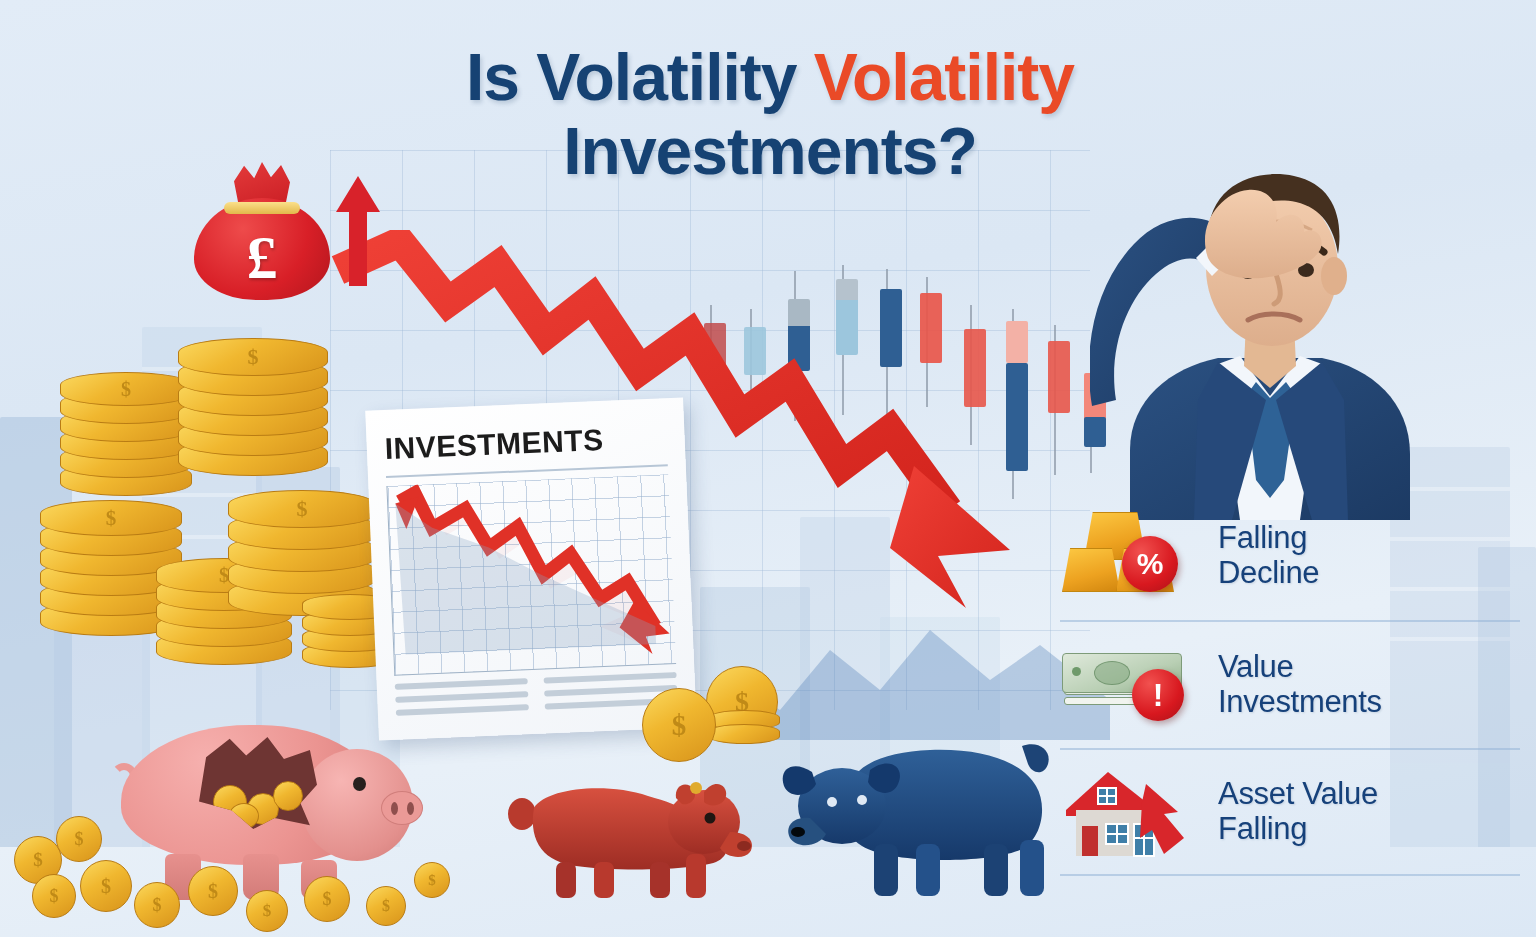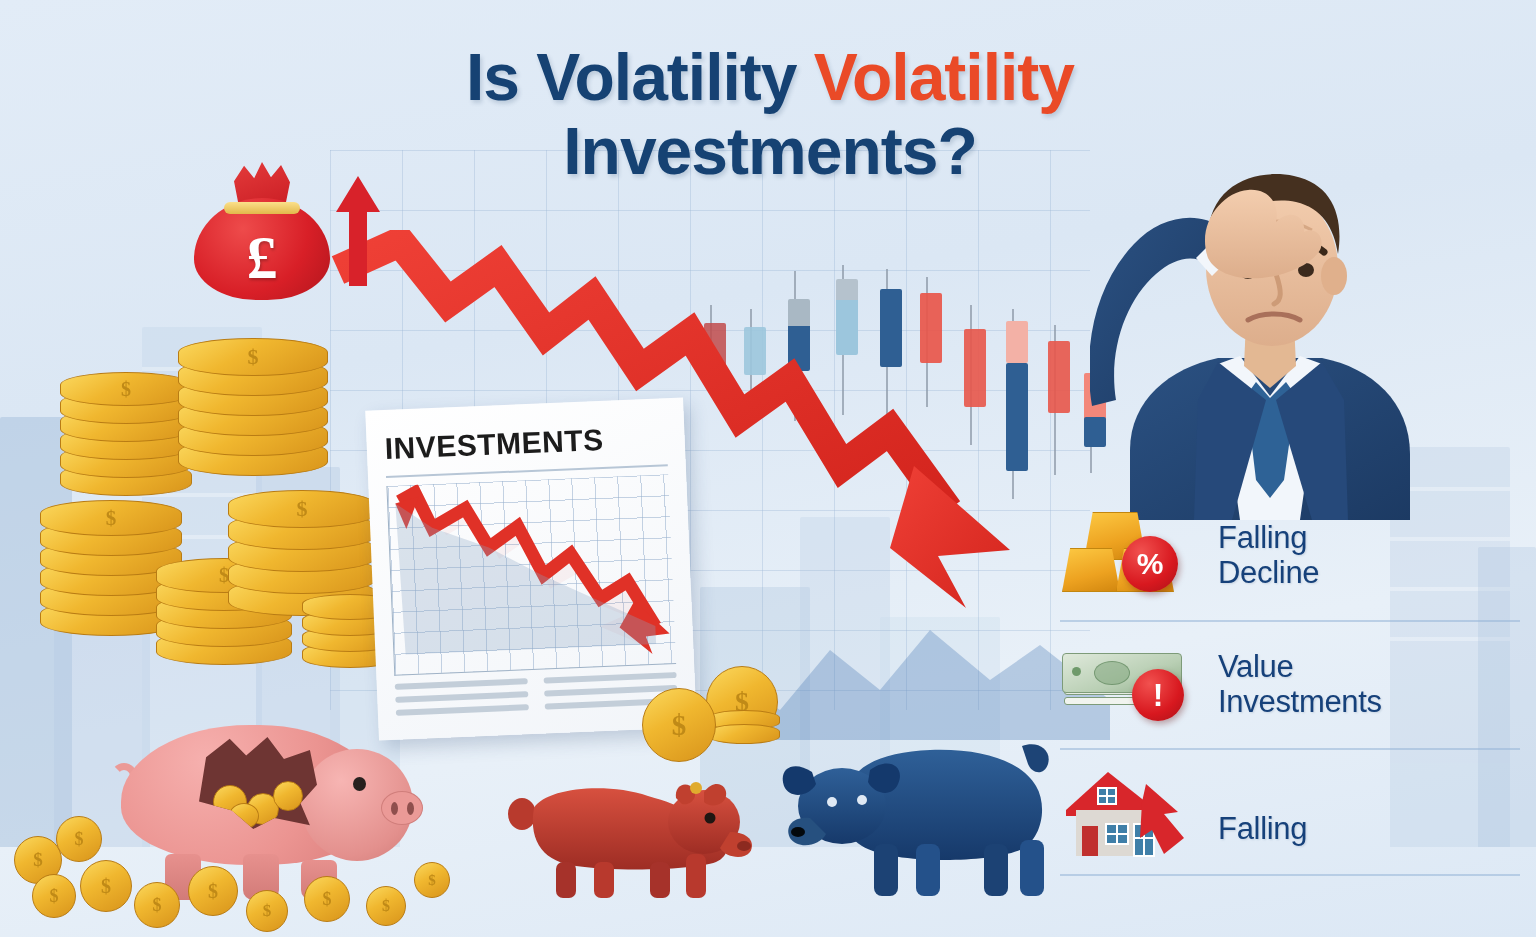--- a/index.html
+++ b/index.html
@@ -521,20 +521,20 @@
             <line x1="84" y1="62" x2="84" y2="94"></line>
               <line x1="74" y1="76" x2="94" y2="76"></line>
             <rect x="38" y="26" width="18" height="16"></rect>
             <line x1="47" y1="26" x2="47" y2="42"></line>
               <line x1="38" y1="34" x2="56" y2="34"></line>
           </g>
           <polygon points="86,22 118,50 104,52 124,76 104,92 92,68 80,76 82,40" fill="#d8262b"></polygon>
         </svg>
       </div>
       <div class="ilabel">
-        <br>
+        <span>Asset Value</span><br>
         <span>Falling</span>
       </div>
     </div>
 
   </div>
 
 </div>
 
 </body></html>

